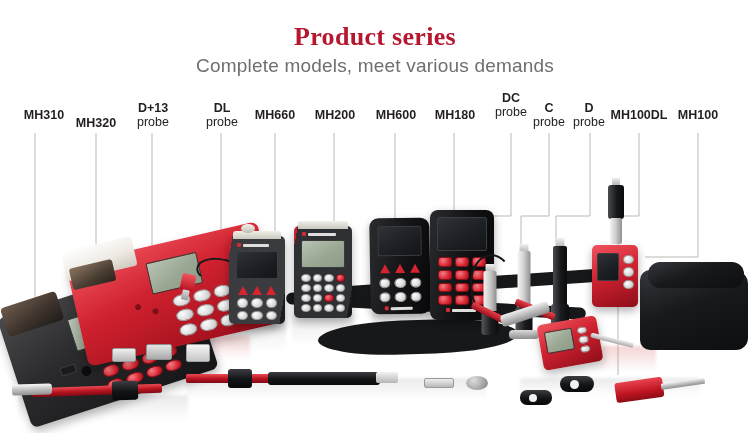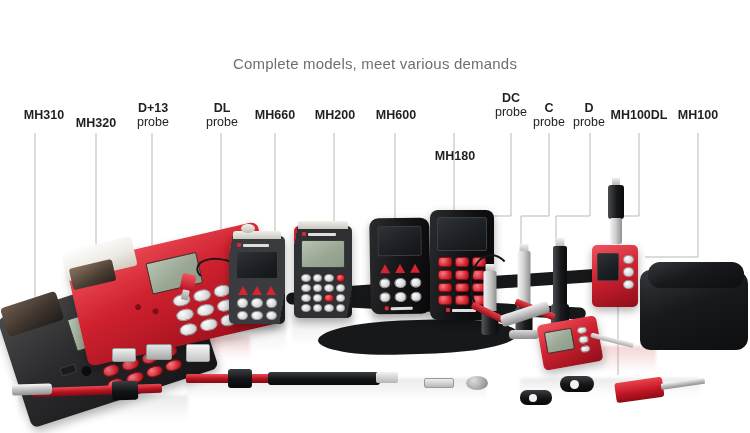--- a/index.html
+++ b/index.html
@@ -9,21 +9,21 @@
   #stage { position:relative; width:750px; height:433px; background:#fff; overflow:hidden; }
 
   
   .title {
     position:absolute; left:0; top:22px; width:750px; text-align:center;
     font-family:"Liberation Serif", serif; font-weight:bold; font-size:26px;
     color:#b5172f; letter-spacing:.3px;
   }
   .subtitle {
     position:absolute; left:0; top:55px; width:750px; text-align:center;
-    font-family:"Liberation Sans", sans-serif; font-weight:400; font-size:15px;
+    font-family:"Liberation Sans", sans-serif; font-weight:400; font-size:19px;
     color:#6f6f6f; letter-spacing:.2px;
   }
 
   
   .lbl {
     position:absolute; text-align:center; color:#231f20;
     font-size:12.5px; line-height:14px; font-weight:600; white-space:nowrap;
   }
   .lbl .l2 { font-weight:400; display:block; }
 
@@ -84,20 +84,21 @@
      background:linear-gradient(180deg,#f0f0f0,#b9b9b9 55%,#8f8f8f); }
 
   .blockacc { position:absolute; border-radius:2px; }
   .bar { position:absolute; border-radius:2px; }
 </style>
 </head>
 <body>
 
 <div id="stage">
 
+  <div class="title">Product series</div>
   <div class="subtitle">Complete models, meet various demands</div>
 
   <svg id="leaders" viewBox="0 0 750 433">
       <path d="M 35 133 L 35 297" fill="none" stroke="#b9b9b9" stroke-width="1"></path>
       <path d="M 96 133 L 96 265" fill="none" stroke="#b9b9b9" stroke-width="1"></path>
       <path d="M 152 133 L 152 258 L 182 258" fill="none" stroke="#b9b9b9" stroke-width="1"></path>
       <path d="M 221 133 L 221 262" fill="none" stroke="#b9b9b9" stroke-width="1"></path>
       <path d="M 275 133 L 275 246" fill="none" stroke="#b9b9b9" stroke-width="1"></path>
       <path d="M 334 133 L 334 240" fill="none" stroke="#b9b9b9" stroke-width="1"></path>
       <path d="M 395 133 L 395 232" fill="none" stroke="#b9b9b9" stroke-width="1"></path>
@@ -110,21 +111,21 @@
     </svg>
 
   <div id="labels">
       <div class="lbl" style="left: -1px; top: 108px; width: 90px;"><span>MH310</span></div>
       <div class="lbl" style="left: 51px; top: 116px; width: 90px;"><span>MH320</span></div>
       <div class="lbl" style="left: 108px; top: 101px; width: 90px;"><span>D+13</span><span class="l2">probe</span></div>
       <div class="lbl" style="left: 177px; top: 101px; width: 90px;"><span>DL</span><span class="l2">probe</span></div>
       <div class="lbl" style="left: 230px; top: 108px; width: 90px;"><span>MH660</span></div>
       <div class="lbl" style="left: 290px; top: 108px; width: 90px;"><span>MH200</span></div>
       <div class="lbl" style="left: 351px; top: 108px; width: 90px;"><span>MH600</span></div>
-      <div class="lbl" style="left: 410px; top: 108px; width: 90px; margin-top: 41px;"><span>MH180</span></div>
+      <div class="lbl" style="left: 410px; top: 108px; width: 90px;"><span>MH180</span></div>
       <div class="lbl" style="left: 466px; top: 91px; width: 90px;"><span>DC</span><span class="l2">probe</span></div>
       <div class="lbl" style="left: 504px; top: 101px; width: 90px;"><span>C</span><span class="l2">probe</span></div>
       <div class="lbl" style="left: 544px; top: 101px; width: 90px;"><span>D</span><span class="l2">probe</span></div>
       <div class="lbl" style="left: 594px; top: 108px; width: 90px;"><span>MH100DL</span></div>
       <div class="lbl" style="left: 653px; top: 108px; width: 90px;"><span>MH100</span></div>
     </div>
 
   <div id="photo">
 
     <div class="refl" style="left:18px;  top:245px; width:170px; height:26px;"></div>

